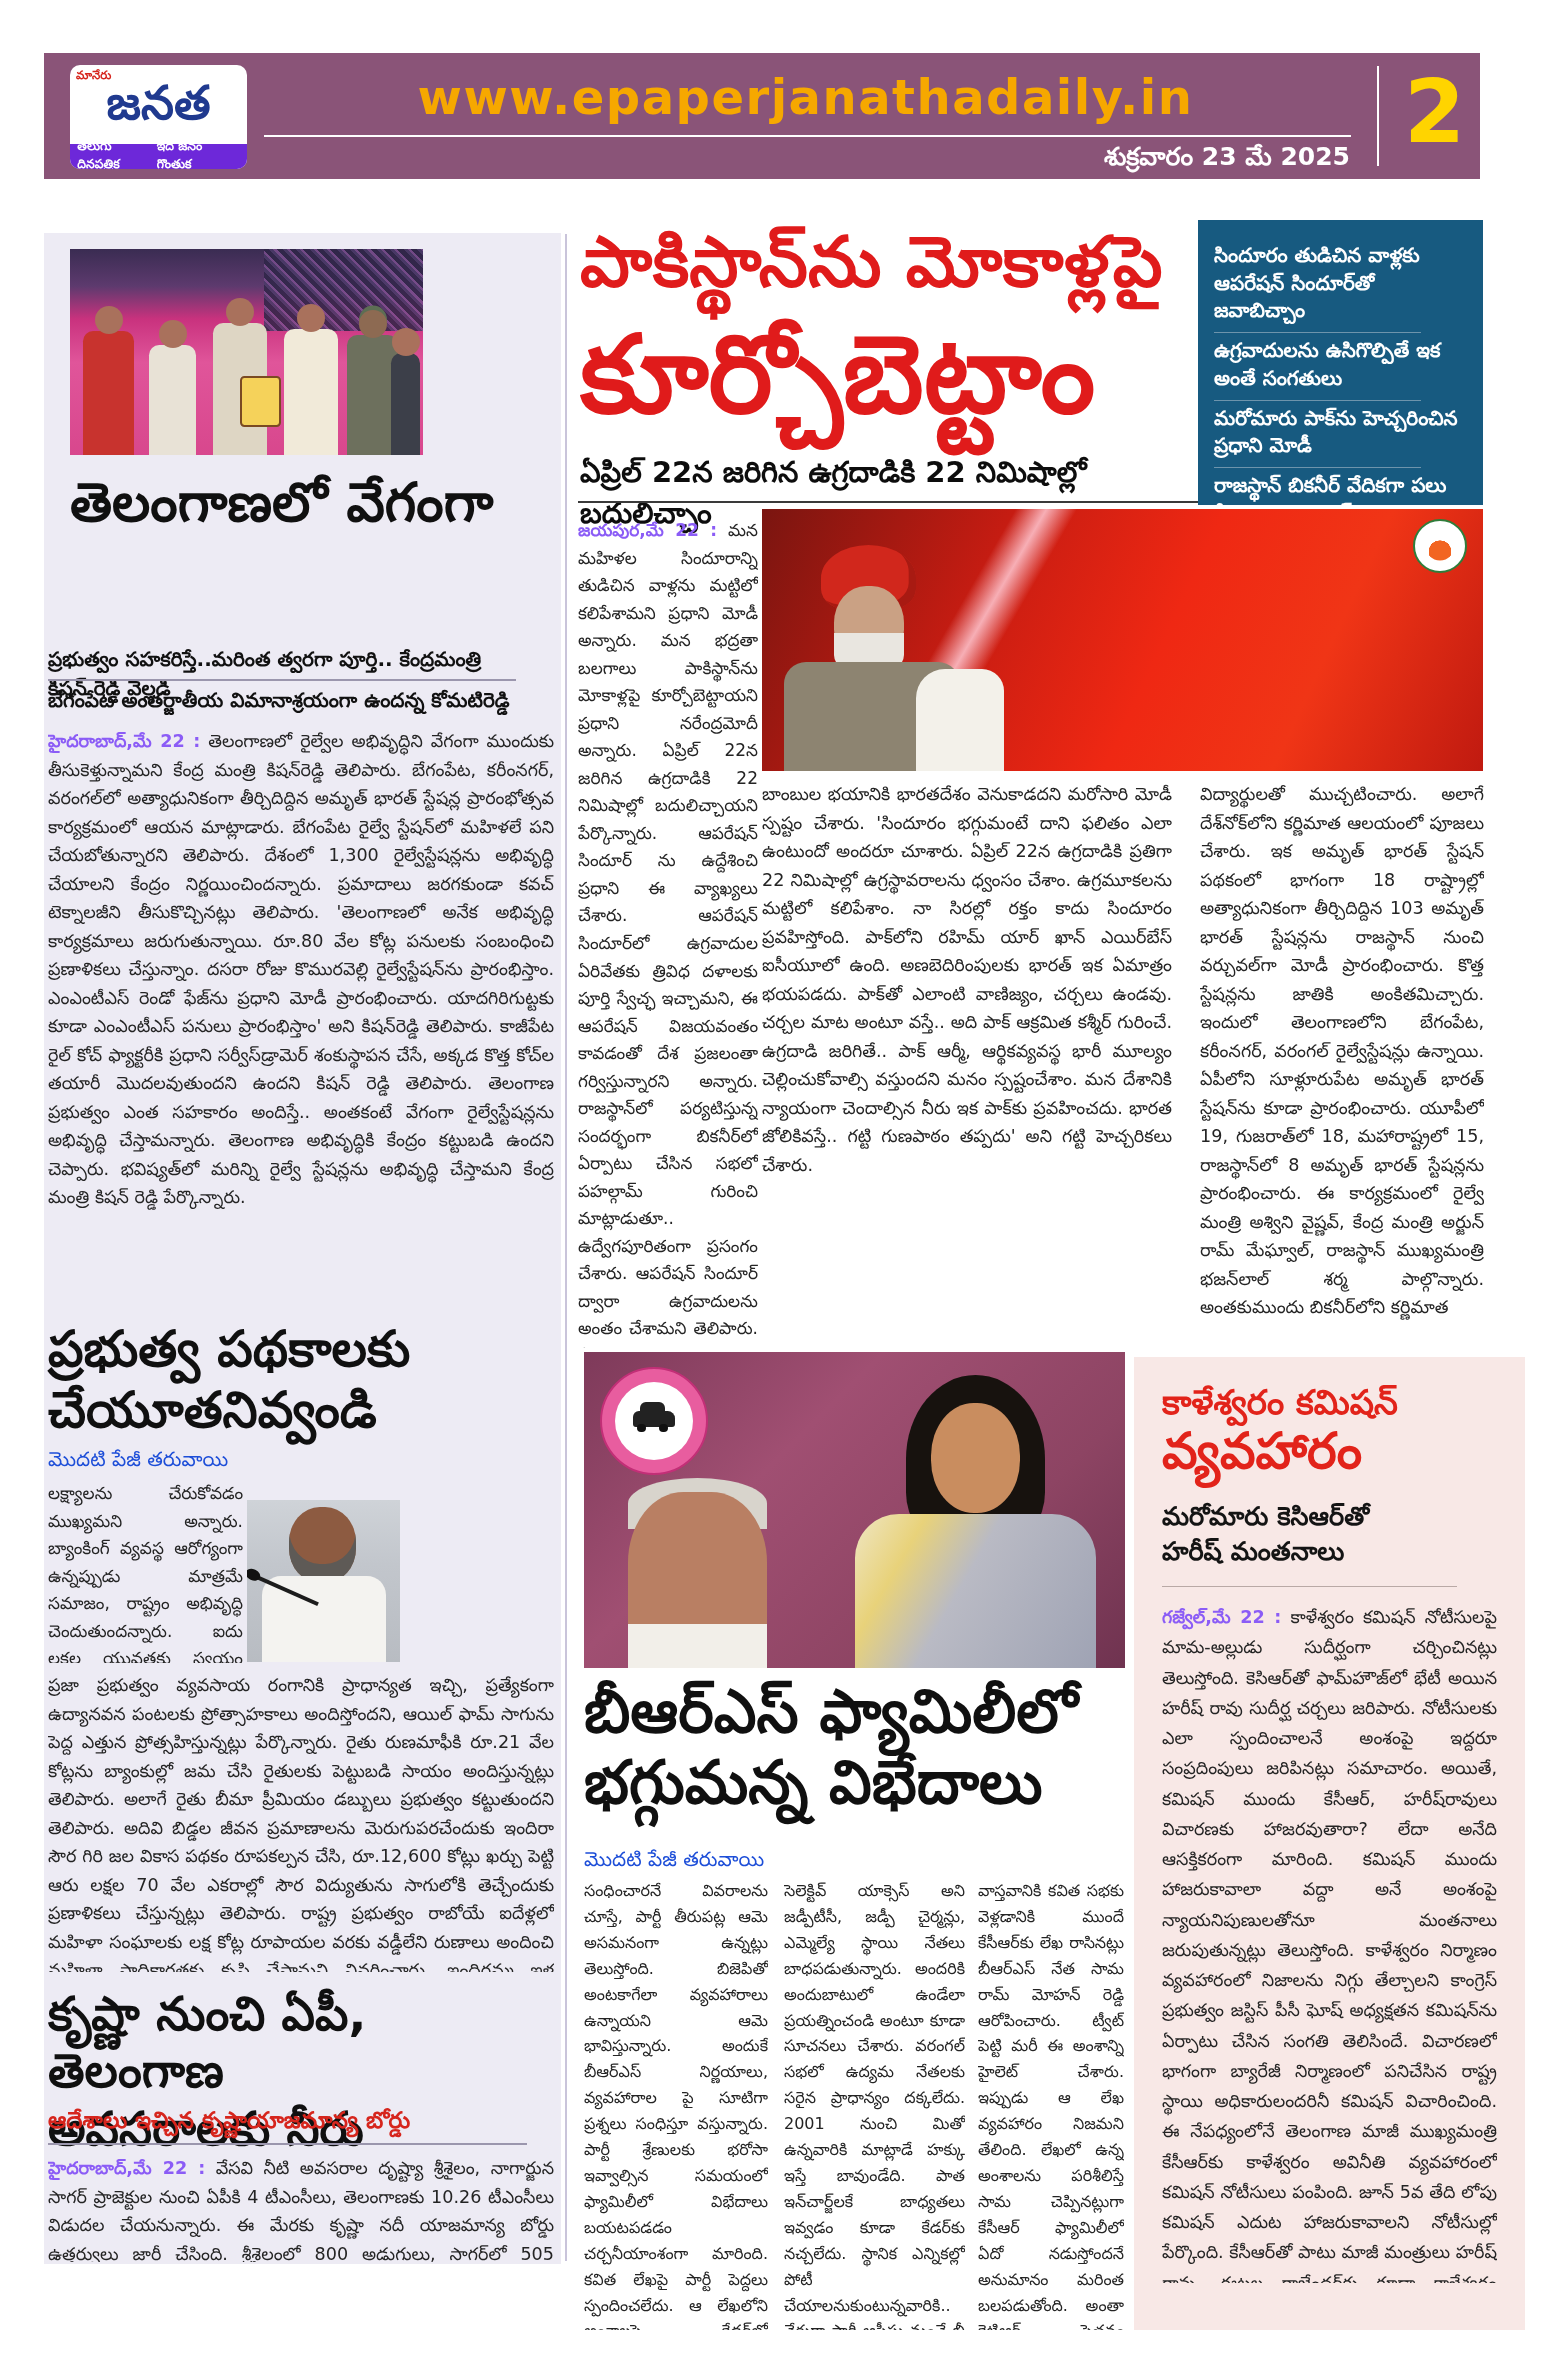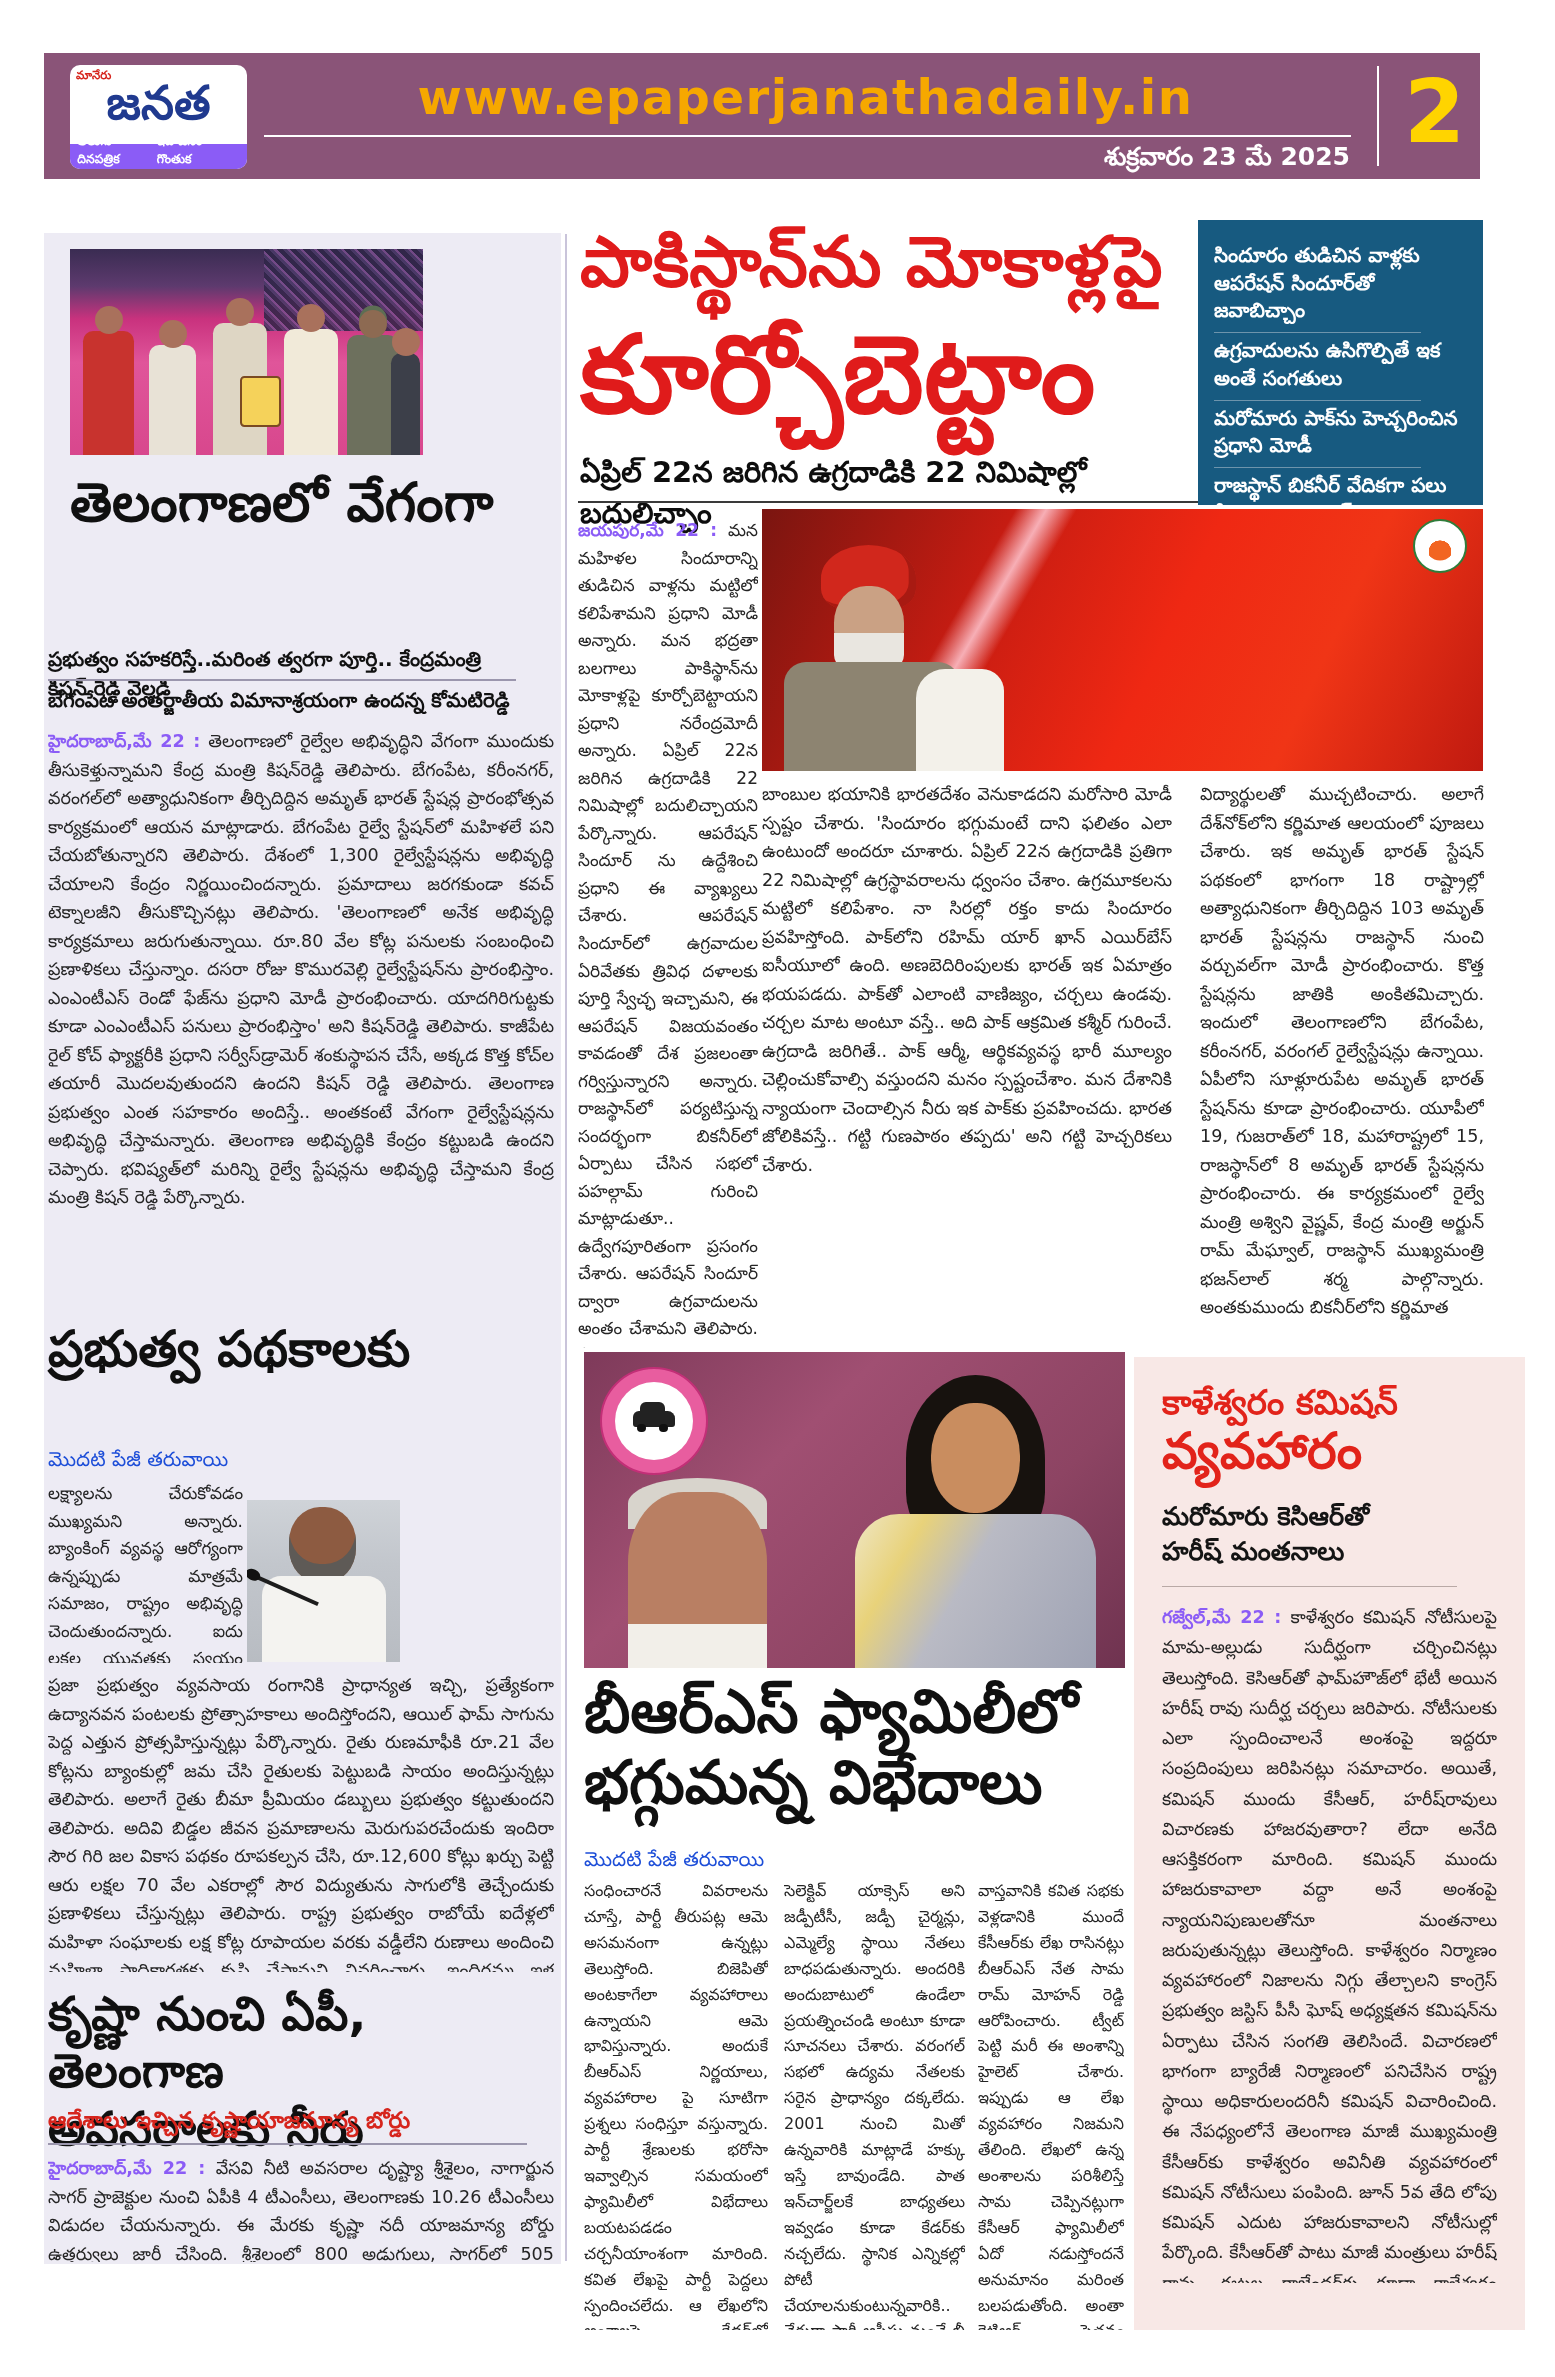--- a/index.html
+++ b/index.html
@@ -10,23 +10,23 @@
   }
   .abs { position:absolute; }
 
   
   .banner { left:44px; top:53px; width:1436px; height:126px; background:#8a5478; }
   .logo-card { position:absolute; left:26px; top:11.7px; width:177px; height:104px;
     background:#ffffff; border-radius:10px; overflow:hidden; }
   .logo-top { position:absolute; left:5.9px; top:2.9px; color:#d6251d; font-size:11.7px; font-weight:bold; }
   .logo-title { position:absolute; left:0; right:0; top:13px; text-align:center;
     color:#203a8f; font-size:47px; font-weight:800; line-height:1.05; }
-  .logo-strip { position:absolute; left:0; right:0; bottom:0; height:25px; background:#8b5cf6;
+  .logo-strip { position:absolute; left:0; right:0; bottom:0; height:25px; background:#6d28d9;
     color:#ffffff; font-size:12.4px; font-weight:bold; display:flex; justify-content:space-between;
-    align-items:flex-end; padding:0 7.3px; }
+    align-items:center; padding:0 7.3px; }
   .banner-url { position:absolute; left:220px; top:16px; width:1083px; text-align:center;
     color:#f6a800; font-size:48px; font-weight:bold; letter-spacing:1.5px; }
   .banner-line { position:absolute; left:220px; top:82px; width:1087px; height:2.2px; background:#ffffff; }
   .banner-date { position:absolute; left:863px; top:89px; width:443px; text-align:right;
     color:#ffffff; font-size:25px; font-weight:bold; }
   .banner-vline { position:absolute; left:1333px; top:13px; width:1.5px; height:100px; background:#ffffff; }
   .banner-num { position:absolute; left:1346px; top:5.9px; width:89px; text-align:center;
     color:#ffd400; font-size:88px; font-weight:800; line-height:1.2; }
 
   
@@ -199,20 +199,21 @@
 <div class="abs subhead-b a1-sub">ప్రభుత్వం సహకరిస్తే..మరింత త్వరగా పూర్తి.. కేంద్రమంత్రి కిషన్ రెడ్డి వెల్లడి</div>
 <div class="divider a1-sep"></div>
 <div class="abs subhead-b a1-sub2">బేగంపేట అంతర్జాతీయ విమానాశ్రయంగా ఉందన్న కోమటిరెడ్డి</div>
 <div class="abs body-txt a1-body">
   <span class="dateline">హైదరాబాద్,మే 22 :</span>
   <span>తెలంగాణలో రైల్వేల అభివృద్ధిని వేగంగా ముందుకు తీసుకెళ్తున్నామని కేంద్ర మంత్రి కిషన్‌రెడ్డి తెలిపారు. బేగంపేట, కరీంనగర్, వరంగల్‌లో అత్యాధునికంగా తీర్చిదిద్దిన అమృత్ భారత్ స్టేషన్ల ప్రారంభోత్సవ కార్యక్రమంలో ఆయన మాట్లాడారు. బేగంపేట రైల్వే స్టేషన్‌లో మహిళలే పని చేయబోతున్నారని తెలిపారు. దేశంలో 1,300 రైల్వేస్టేషన్లను అభివృద్ధి చేయాలని కేంద్రం నిర్ణయించిందన్నారు. ప్రమాదాలు జరగకుండా కవచ్ టెక్నాలజీని తీసుకొచ్చినట్లు తెలిపారు. 'తెలంగాణలో అనేక అభివృద్ధి కార్యక్రమాలు జరుగుతున్నాయి. రూ.80 వేల కోట్ల పనులకు సంబంధించి ప్రణాళికలు చేస్తున్నాం. దసరా రోజు కొమురవెల్లి రైల్వేస్టేషన్‌ను ప్రారంభిస్తాం. ఎంఎంటీఎస్ రెండో ఫేజ్‌ను ప్రధాని మోడీ ప్రారంభించారు. యాదగిరిగుట్టకు కూడా ఎంఎంటీఎస్ పనులు ప్రారంభిస్తాం' అని కిషన్‌రెడ్డి తెలిపారు. కాజీపేట రైల్ కోచ్ ఫ్యాక్టరీకి ప్రధాని సర్వీస్‌డ్రామెర్ శంకుస్థాపన చేసే, అక్కడ కొత్త కోచ్‌ల తయారీ మొదలవుతుందని ఉందని కిషన్ రెడ్డి తెలిపారు. తెలంగాణ ప్రభుత్వం ఎంత సహకారం అందిస్తే.. అంతకంటే వేగంగా రైల్వేస్టేషన్లను అభివృద్ధి చేస్తామన్నారు. తెలంగాణ అభివృద్ధికి కేంద్రం కట్టుబడి ఉందని చెప్పారు. భవిష్యత్‌లో మరిన్ని రైల్వే స్టేషన్లను అభివృద్ధి చేస్తామని కేంద్ర మంత్రి కిషన్ రెడ్డి పేర్కొన్నారు.</span>
 </div>
 
 <div class="abs h-black a2-h">
   <div>ప్రభుత్వ పథకాలకు</div>
+  <div>చేయూతనివ్వండి</div>
 </div>
 <div class="kicker a2-kicker">మొదటి పేజీ తరువాయి</div>
 <div class="abs body-txt a2-row-txt" style="font-size:17px;">లక్ష్యాలను చేరుకోవడం ముఖ్యమని అన్నారు. బ్యాంకింగ్ వ్యవస్థ ఆరోగ్యంగా ఉన్నప్పుడు మాత్రమే సమాజం, రాష్ట్రం అభివృద్ధి చెందుతుందన్నారు. ఐదు లక్షల యువతకు స్వయం ఉపాధి అవకాశాలు కల్పించేందుకు రూ.6,250 కోట్లు సబ్సిడీతో ఈ పథకం అమలు చేస్తున్నట్లు తెలిపారు. యువతను ఉత్పత్తి రంగంలోకి తీసుకువచ్చి రాష్ట్ర ఆర్థిక వ్యవస్థకు తోడ్పడేలా పథకం రూపొందించామని తెలిపారు. రాజీవ్ యువ వికాసం పథకం సజావుగా అమలవడానికి రాష్ట్ర స్థాయిలో ప్రత్యేక నోడల్ అధికారి నియమించి సమన్వయం చేయాలని, పర్యవేక్షణ చేపట్టాలని సూచించారు.</div>
 <div class="photo bhatti-photo">
   <div class="bhatti-head"></div>
   <div class="bhatti-shirt"></div>
   <div class="bhatti-mic"></div>
 </div>
 <div class="abs body-txt a2-body">ప్రజా ప్రభుత్వం వ్యవసాయ రంగానికి ప్రాధాన్యత ఇచ్చి, ప్రత్యేకంగా ఉద్యానవన పంటలకు ప్రోత్సాహకాలు అందిస్తోందని, ఆయిల్ ఫామ్ సాగును పెద్ద ఎత్తున ప్రోత్సహిస్తున్నట్లు పేర్కొన్నారు. రైతు రుణమాఫీకి రూ.21 వేల కోట్లను బ్యాంకుల్లో జమ చేసి రైతులకు పెట్టుబడి సాయం అందిస్తున్నట్లు తెలిపారు. అలాగే రైతు బీమా ప్రీమియం డబ్బులు ప్రభుత్వం కట్టుతుందని తెలిపారు. అదివి బిడ్డల జీవన ప్రమాణాలను మెరుగుపరచేందుకు ఇందిరా సౌర గిరి జల వికాస పథకం రూపకల్పన చేసి, రూ.12,600 కోట్లు ఖర్చు పెట్టి ఆరు లక్షల 70 వేల ఎకరాల్లో సౌర విద్యుతును సాగులోకి తెచ్చేందుకు ప్రణాళికలు చేస్తున్నట్లు తెలిపారు. రాష్ట్ర ప్రభుత్వం రాబోయే ఐదేళ్లలో మహిళా సంఘాలకు లక్ష కోట్ల రూపాయల వరకు వడ్డీలేని రుణాలు అందించి మహిళా సాధికారతకు కృషి చేస్తామని వివరించారు. ఇందిరమ్మ ఇళ్ల నిర్మాణంతో పాటు పలు పథకాల ప్రగతిని సమీక్షించినట్లు పేర్కొన్నారు. ప్రభుత్వ పథకాల అమలుకు అధికార యంత్రాంగం చేయూతనివ్వాలని కోరారు. డిజిటల్ రిజిస్ట్రేషన్లు, పట్టణ ప్రగతి కార్యక్రమాలను వేగవంతం చేయాలని ఆదేశించారు. వీలైనంత త్వరగా ప్రతి నియోజకవర్గంలో ప్రజల భాగస్వామ్యంతో అభివృద్ధి ప్రణాళికలు రూపొందించాలని పేర్కొన్నారు.</div>
 

